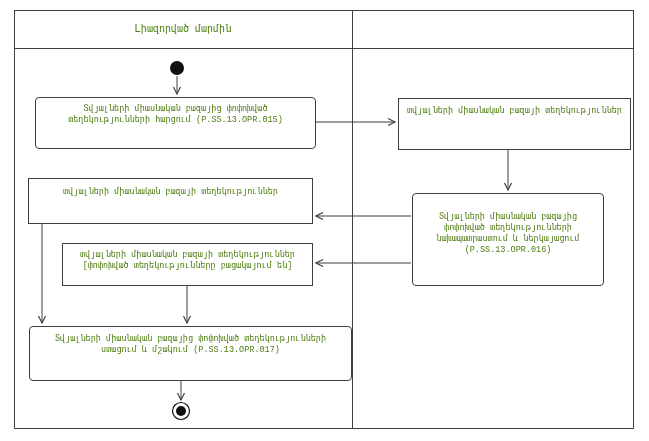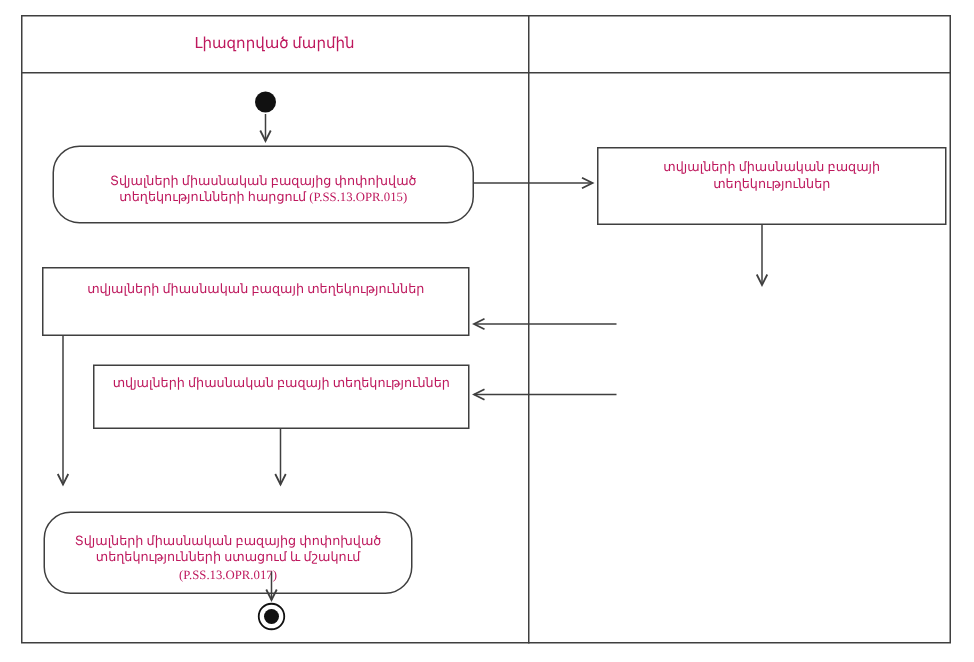--- a/index.html
+++ b/index.html
@@ -1,22 +1,22 @@
 <!DOCTYPE html>
 <html><head>
 <meta charset="utf-8">
 <style>
   html, body { margin: 0; padding: 0; background: #ffffff; }
   .canvas {
     position: relative;
     width: 649px;
     height: 441px;
     background: #ffffff;
-    font-family: Liberation Serif, serif;
-    color: #be185d;
+    font-family: Liberation Mono, monospace;
+    color: #4d7c0f;
     overflow: hidden;
   }
   .frame {
     position: absolute;
     left: 14px; top: 10px;
     width: 620px; height: 419px;
     border: 1px solid #3f3f3f;
     box-sizing: border-box;
   }
   .lane-divider {
@@ -45,28 +45,28 @@
     border: 1px solid #3f3f3f;
     background: #ffffff;
     display: flex;
     flex-direction: column;
     align-items: center;
     justify-content: flex-start;
     text-align: center;
     font-size: 8.5px;
     line-height: 1.3;
   }
-  .activity { border-radius: 18px; justify-content: center; }
+  .activity { border-radius: 4px; }
   .box span { display: block; }
   #activity-request  { left: 35px;  top: 97px;  width: 281px; height: 52px; padding: 6px 8px 0; }
   #object-requested  { left: 398px; top: 98px;  width: 233px; height: 52px; padding: 7px 8px 0; }
   #activity-prepare  { left: 412px; top: 193px; width: 192px; height: 93px; padding: 18px 8px 0; }
   #object-sent       { left: 28px;  top: 178px; width: 285px; height: 46px; padding: 8px 10px 0; }
   #object-missing    { left: 62px;  top: 243px; width: 251px; height: 43px; padding: 6px 6px 0; }
-  #activity-receive  { left: 29px;  top: 341px; width: 246px; height: 55px; padding: 7px 8px 0; }
+  #activity-receive  { left: 29px;  top: 326px; width: 323px; height: 55px; padding: 7px 8px 0; }
   svg.overlay {
     position: absolute;
     left: 0; top: 0;
     width: 649px; height: 441px;
     pointer-events: none;
   }
 </style>
 </head>
 <body>
 
@@ -81,27 +81,31 @@
   </div>
 
   <div class="box activity" id="activity-request">
     <span>Տվյալների միասնական բազայից փոփոխված տեղեկությունների հարցում (P.SS.13.OPR.015)</span>
   </div>
 
   <div class="box object" id="object-requested">
     <span>տվյալների միասնական բազայի տեղեկություններ</span>
   </div>
 
+  <div class="box activity" id="activity-prepare">
+    <span>Տվյալների միասնական բազայից փոփոխված տեղեկությունների նախապատրաստում և ներկայացում (P.SS.13.OPR.016)</span>
+  </div>
 
   <div class="box object" id="object-sent">
     <span>տվյալների միասնական բազայի տեղեկություններ</span>
   </div>
 
   <div class="box object" id="object-missing">
     <span>տվյալների միասնական բազայի տեղեկություններ</span>
+    <span>[փոփոխված տեղեկությունները բացակայում են]</span>
   </div>
 
   <div class="box activity" id="activity-receive">
     <span>Տվյալների միասնական բազայից փոփոխված տեղեկությունների ստացում և մշակում (P.SS.13.OPR.017)</span>
   </div>
 
   <svg class="overlay" viewBox="0 0 649 441" xmlns="http://www.w3.org/2000/svg">
     <defs>
       <marker id="arrow" viewBox="0 0 10 10" refX="8.5" refY="5" markerWidth="10" markerHeight="10" orient="auto-start-reverse">
         <path d="M1.5,1.5 L8.5,5 L1.5,8.5" fill="none" stroke="#3f3f3f" stroke-width="1.2"></path>

